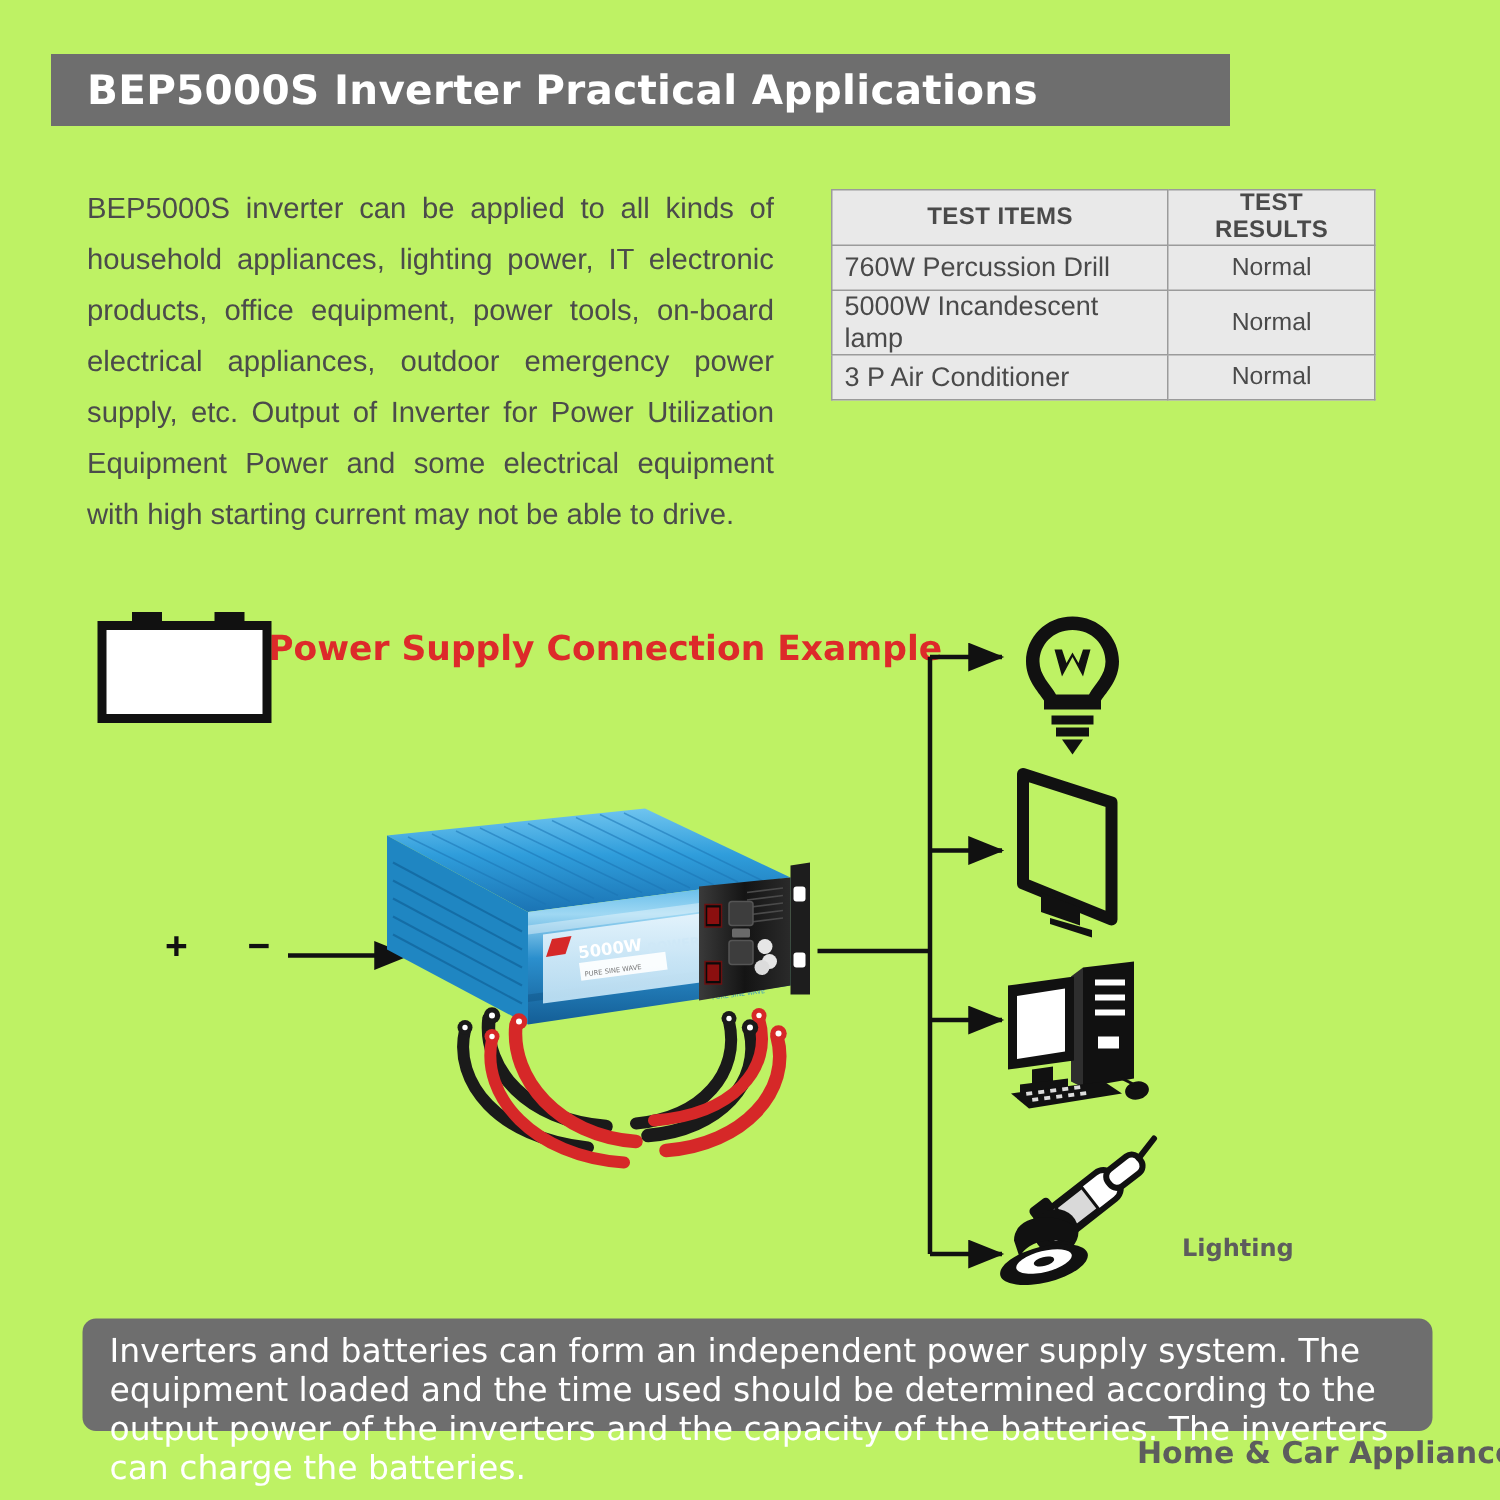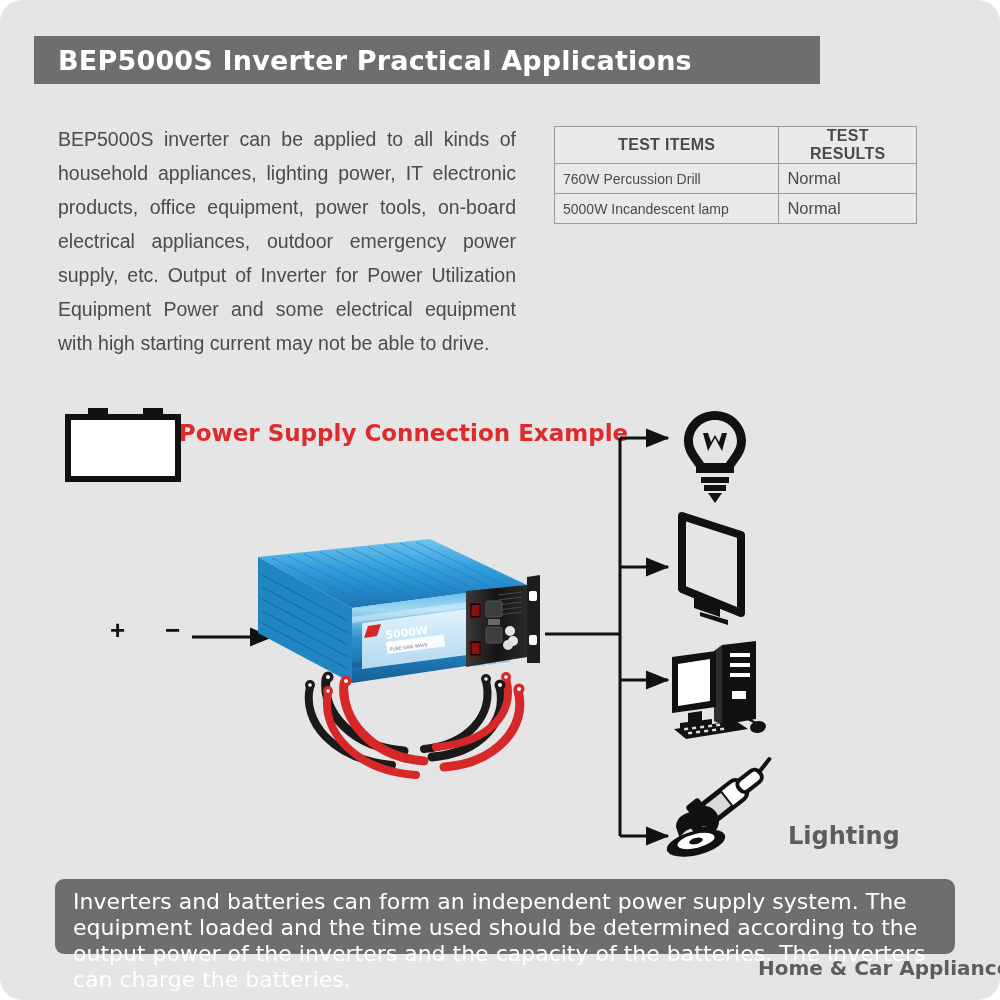--- a/index.html
+++ b/index.html
@@ -3,21 +3,21 @@
 <meta charset="utf-8">
 <style>
   html,body{margin:0;padding:0;}
   body{
     width:1000px;height:1000px;
     background:#ffffff;
     font-family:"Liberation Sans", sans-serif;
     overflow:hidden;
     position:relative;
   }
-  .page{position:absolute;inset:0;background:#e5e5e5;border-radius:22px;}
+  .page{position:absolute;inset:0;background:#bef264;}
 
   
   .header-bar{
     position:absolute;left:34px;top:36px;width:786px;height:48px;
     background:#6e6e6e;
     display:flex;align-items:center;
   }
   .header-title{
     color:#ffffff;
     font-size:27px;
@@ -44,33 +44,33 @@
   }
   table.spec{
     border-collapse:collapse;
     width:100%;
     background:#e9e9e9;
     table-layout:fixed;
   }
   table.spec th, table.spec td{
     border:1px solid #9b9b9b;
     color:#4a4a4a;
-    font-size:14px;
+    font-size:18px;
     height:29px;
     padding:0 8px;
   }
   table.spec th{
     font-size:16px;
     font-weight:bold;
     text-align:center;
     height:33px;
     letter-spacing:0.3px;
   }
   table.spec td.item{ text-align:left; }
-  table.spec td.result{ text-align:left; font-size:16.5px; }
+  table.spec td.result{ text-align:center; font-size:16.5px; }
   table.spec col.c1{width:62%;}
   table.spec col.c2{width:38%;}
 
   
   .red-heading{
     position:absolute;left:66px;top:420px;
     color:#dd2a2a;
     font-size:23px;
     font-weight:bold;
     font-family:"DejaVu Sans", sans-serif;
@@ -81,21 +81,21 @@
   .diagram{position:absolute;left:0;top:395px;width:1000px;height:470px;}
   .diagram svg{position:absolute;left:0;top:0;}
 
   .dlabel{
     position:absolute;
     color:#5d5d5d;
     font-weight:bold;
     font-family:"DejaVu Sans", sans-serif;
     white-space:nowrap;
   }
-  .lbl-lighting{left:788px;top:427px;font-size:24px;text-align:right;}
+  .lbl-lighting{left:788px;top:427px;font-size:16px;text-align:right;}
   .lbl-home{left:758px;top:561px;font-size:20px;}
 
   
   .callout{
     position:absolute;left:55px;top:879px;width:900px;height:75px;
     background:#6e6e6e;
     border-radius:9px;
     box-sizing:border-box;
     padding:10px 18px 0 18px;
   }
@@ -129,20 +129,24 @@
           <th>TEST RESULTS</th>
         </tr>
       </thead>
       <tbody>
         <tr>
           <td class="item">760W Percussion Drill</td>
           <td class="result">Normal</td>
         </tr>
         <tr>
           <td class="item">5000W Incandescent lamp</td>
+          <td class="result">Normal</td>
+        </tr>
+        <tr>
+          <td class="item">3 P Air Conditioner</td>
           <td class="result">Normal</td>
         </tr>
       </tbody>
     </table>
   </div>
 
   <div class="red-heading">Inverter Power Supply Connection Example</div>
 
   <div class="diagram">
     <svg width="1000" height="470" viewBox="0 0 1000 470" xmlns="http://www.w3.org/2000/svg">

